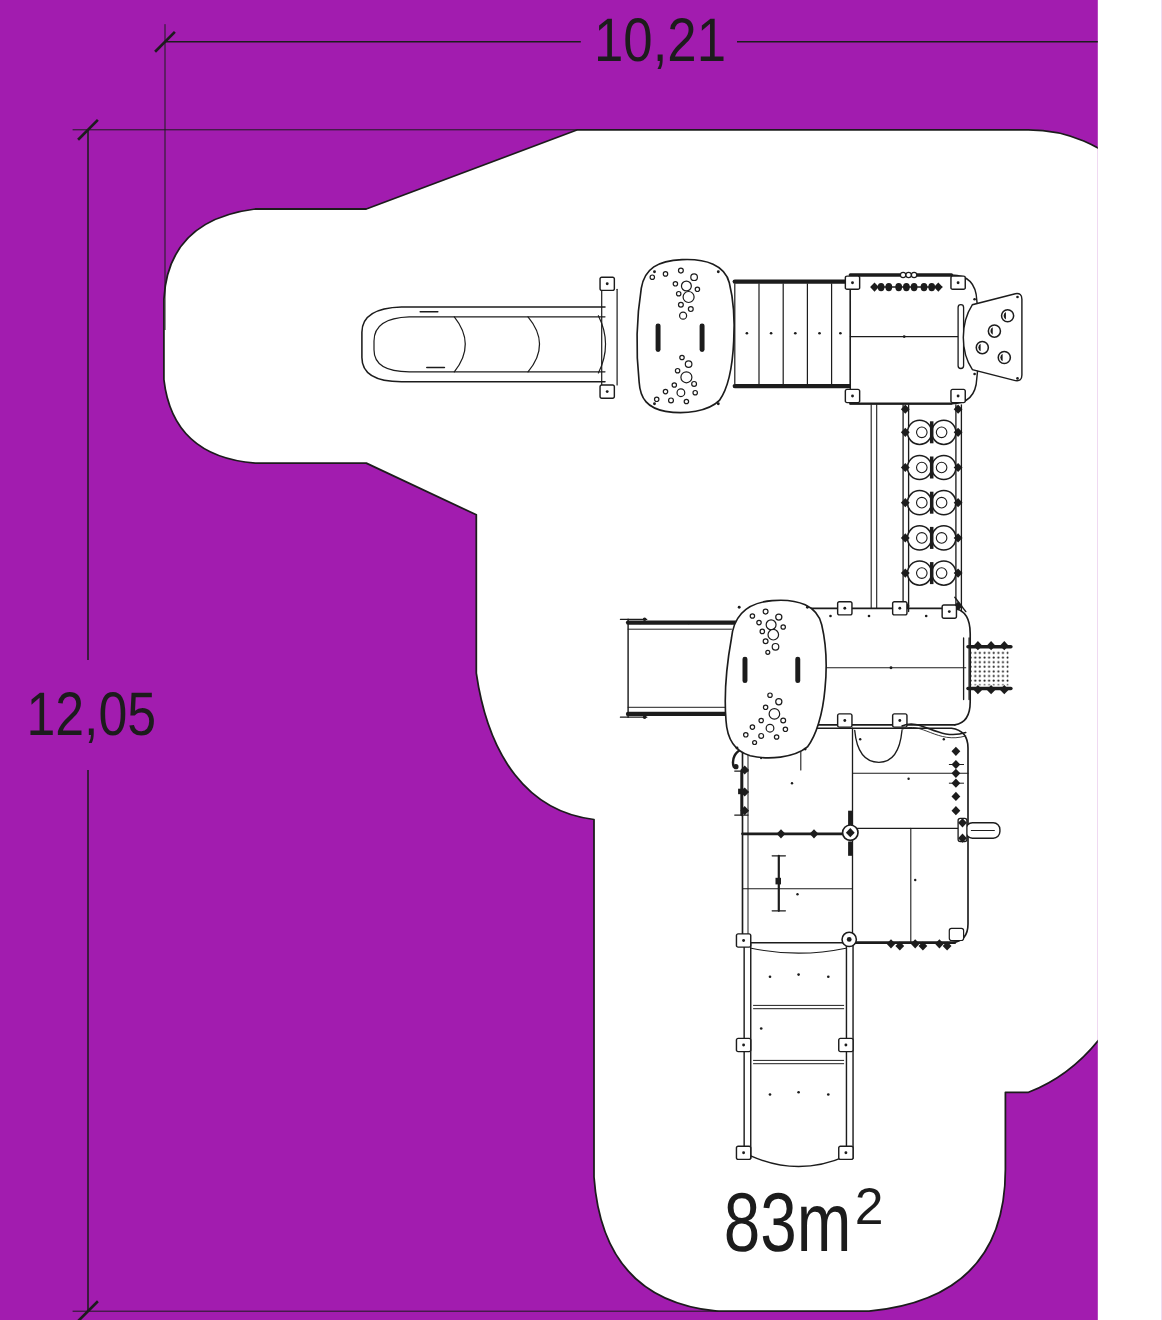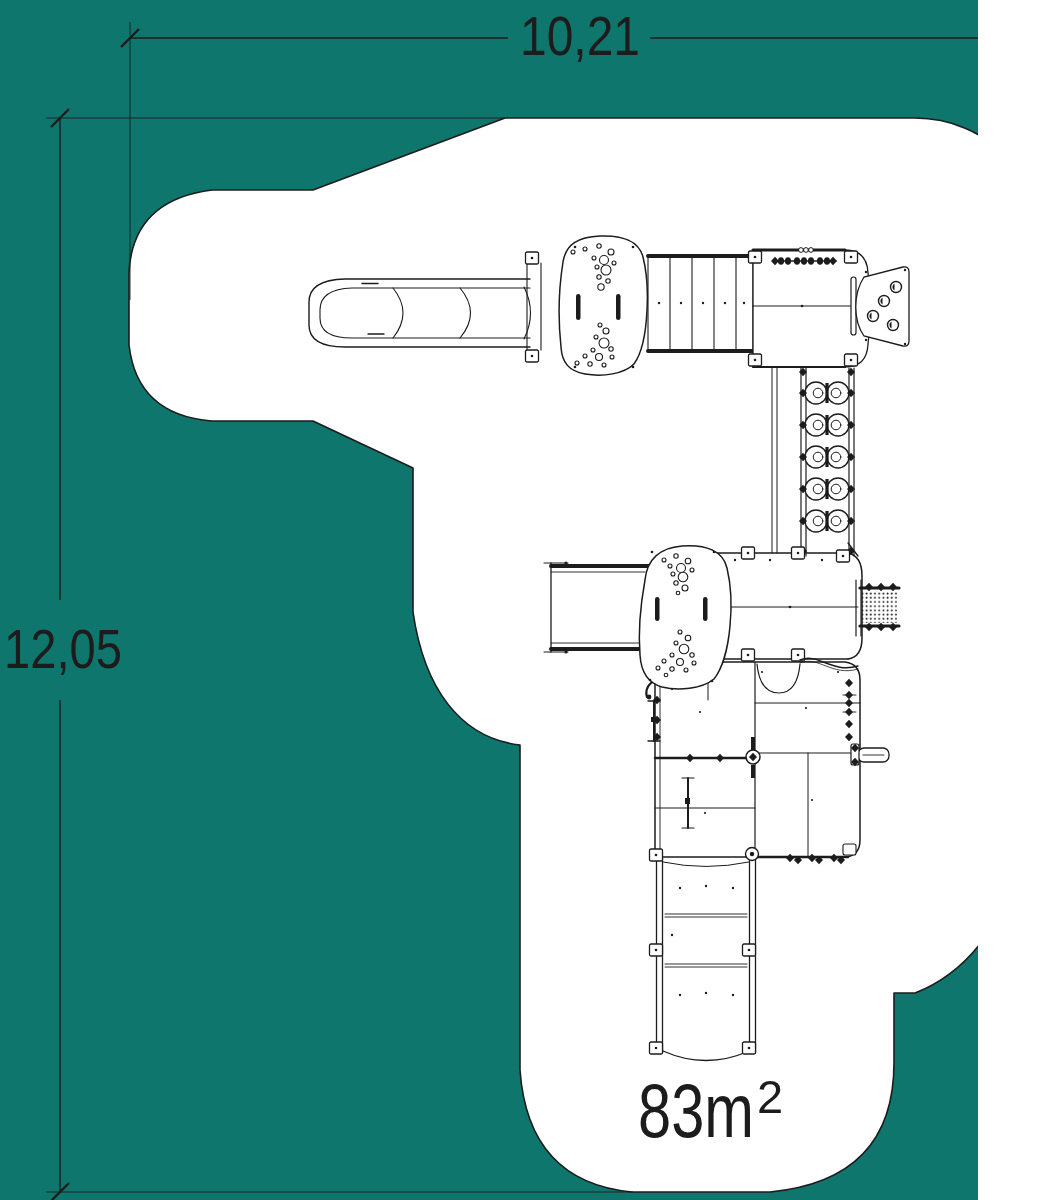--- a/index.html
+++ b/index.html
@@ -1,17 +1,17 @@
 <!DOCTYPE html>
 <html><head>
 <meta charset="utf-8">
 <style>
   html,body{margin:0;padding:0;background:#ffffff;}
-  .page{position:relative;width:978px;height:1200px;background:#0f766e;overflow:hidden;
-        font-family:"Liberation Sans","DejaVu Sans",sans-serif;}
+  .page{position:relative;width:978px;height:1200px;background:#a21caf;overflow:hidden;
+        font-family:"Liberation Sans","DejaVu Sans",sans-serif;padding-left:20px;}
   svg{display:block;}
   .dimtext{fill:#1c1c1c;font-family:"Liberation Sans","DejaVu Sans",sans-serif;}
 </style>
 </head>
 <body>
 
 <div class="page">
 <svg width="1056" height="1200" viewBox="0 0 1056 1200">
   <defs>
     <pattern id="dotpat" width="4.2" height="4.2" patternUnits="userSpaceOnUse">

